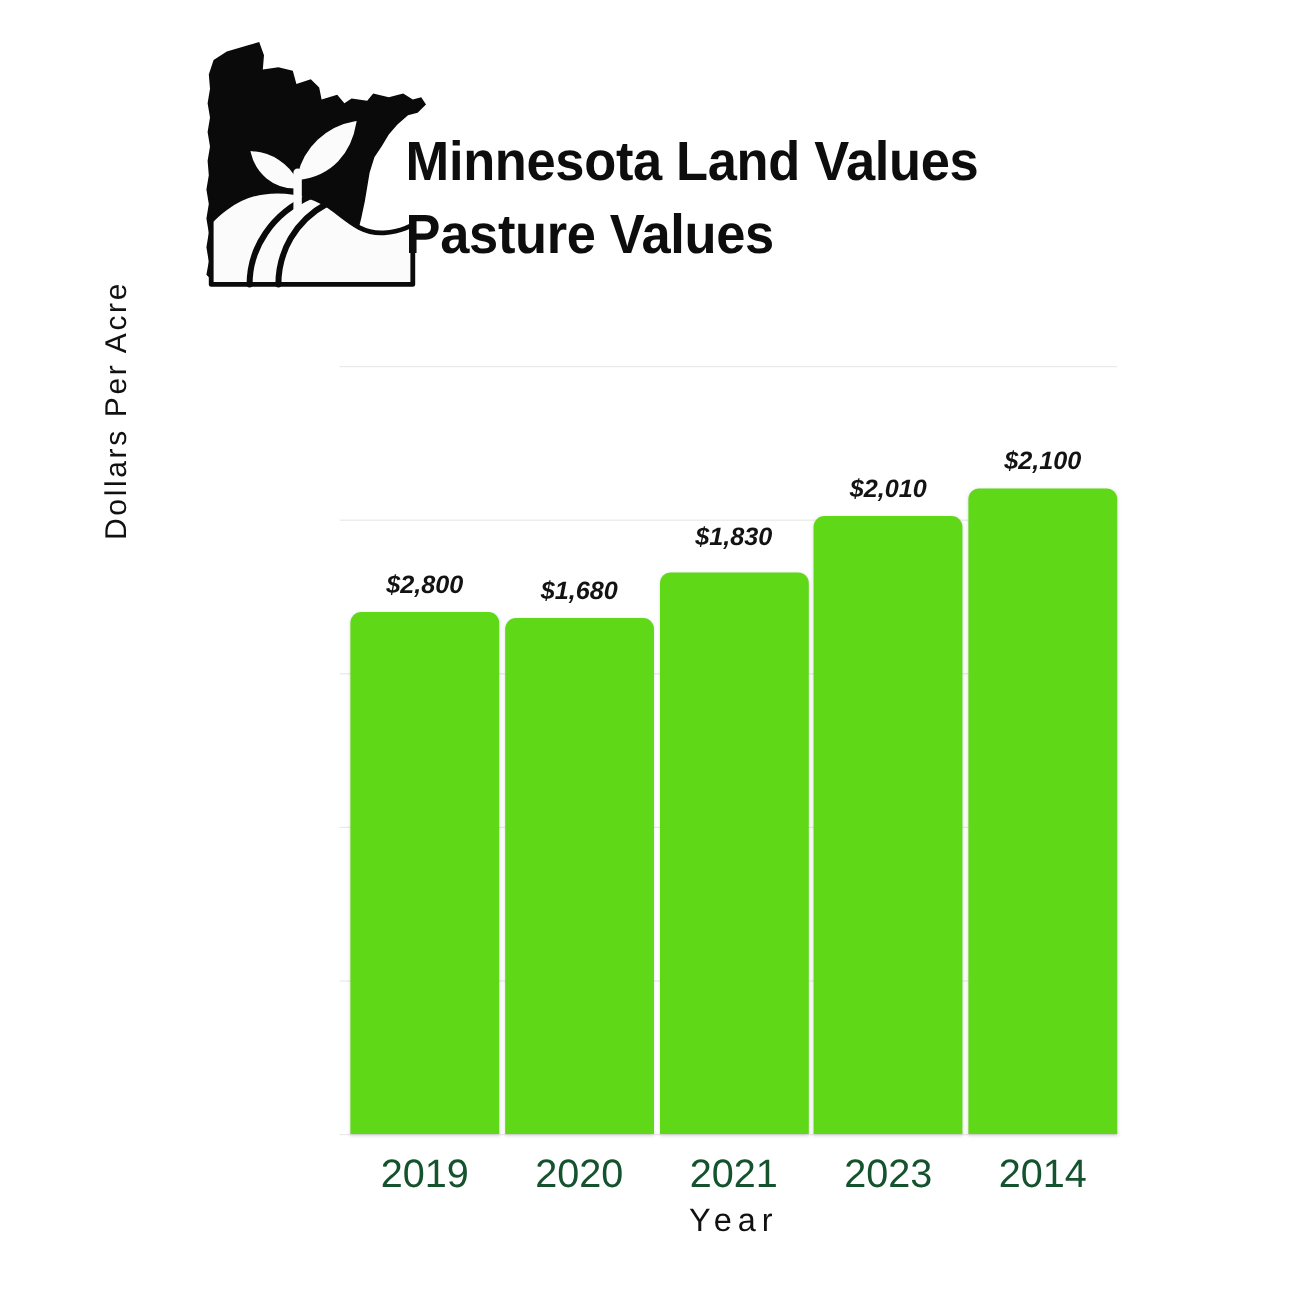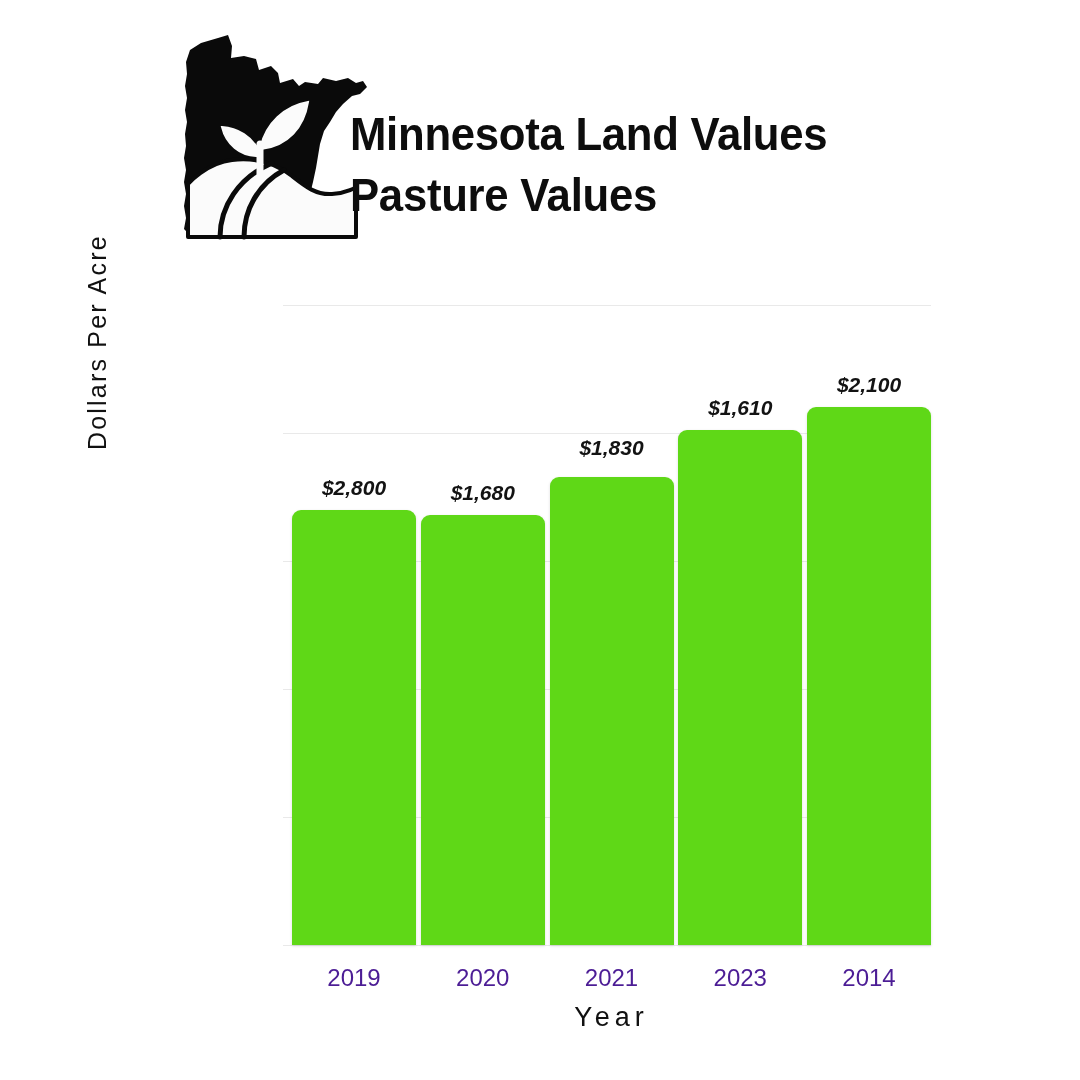--- a/index.html
+++ b/index.html
@@ -15,21 +15,21 @@
   #page {
     position: relative;
     width: 1080px;
     height: 1080px;
     background: #ffffff;
   }
 
   
   #header {
     position: absolute;
-    left: 12px; top: 0;
+    left: 0; top: 0;
     width: 968px;
     height: 270px;
   }
 
   #logo-mark {
     position: absolute;
     left: 148px;
     top: 32px;
     width: 218px;
     height: 215px;
@@ -121,23 +121,23 @@
     color: #131313;
     white-space: nowrap;
     font-family: "Liberation Sans", sans-serif;
   }
 
   .xtick {
     position: absolute;
     top: 660px;
     left: 50%;
     transform: translateX(-50%);
-    font-size: 24px;
+    font-size: 33px;
     line-height: 25px;
-    color: #4c1d95;
+    color: #14532d;
     white-space: nowrap;
     font-family: "Liberation Sans", sans-serif;
   }
 
   
   #ylabel {
     position: absolute;
     left: 83px;
     top: 180px;
     width: 420px;
@@ -224,21 +224,21 @@
             <div class="bar-label" style="bottom: 442.08px;">$1,680</div>
             <div class="bar" style="height: 430.08px; background: rgb(95, 216, 23);"></div>
             <div class="xtick">2020</div>
           </div>
           <div class="bar-slot">
             <div class="bar-label" style="bottom: 487px;">$1,830</div>
             <div class="bar" style="height: 468.48px; background: rgb(95, 216, 23);"></div>
             <div class="xtick">2021</div>
           </div>
           <div class="bar-slot">
-            <div class="bar-label" style="bottom: 526.56px;">$1,610</div>
+            <div class="bar-label" style="bottom: 526.56px;">$2,010</div>
             <div class="bar" style="height: 514.56px; background: rgb(95, 216, 23);"></div>
             <div class="xtick">2023</div>
           </div>
           <div class="bar-slot">
             <div class="bar-label" style="bottom: 549.6px;">$2,100</div>
             <div class="bar" style="height: 537.6px; background: rgb(95, 216, 23);"></div>
             <div class="xtick">2014</div>
           </div>
         </div>
     </div>

